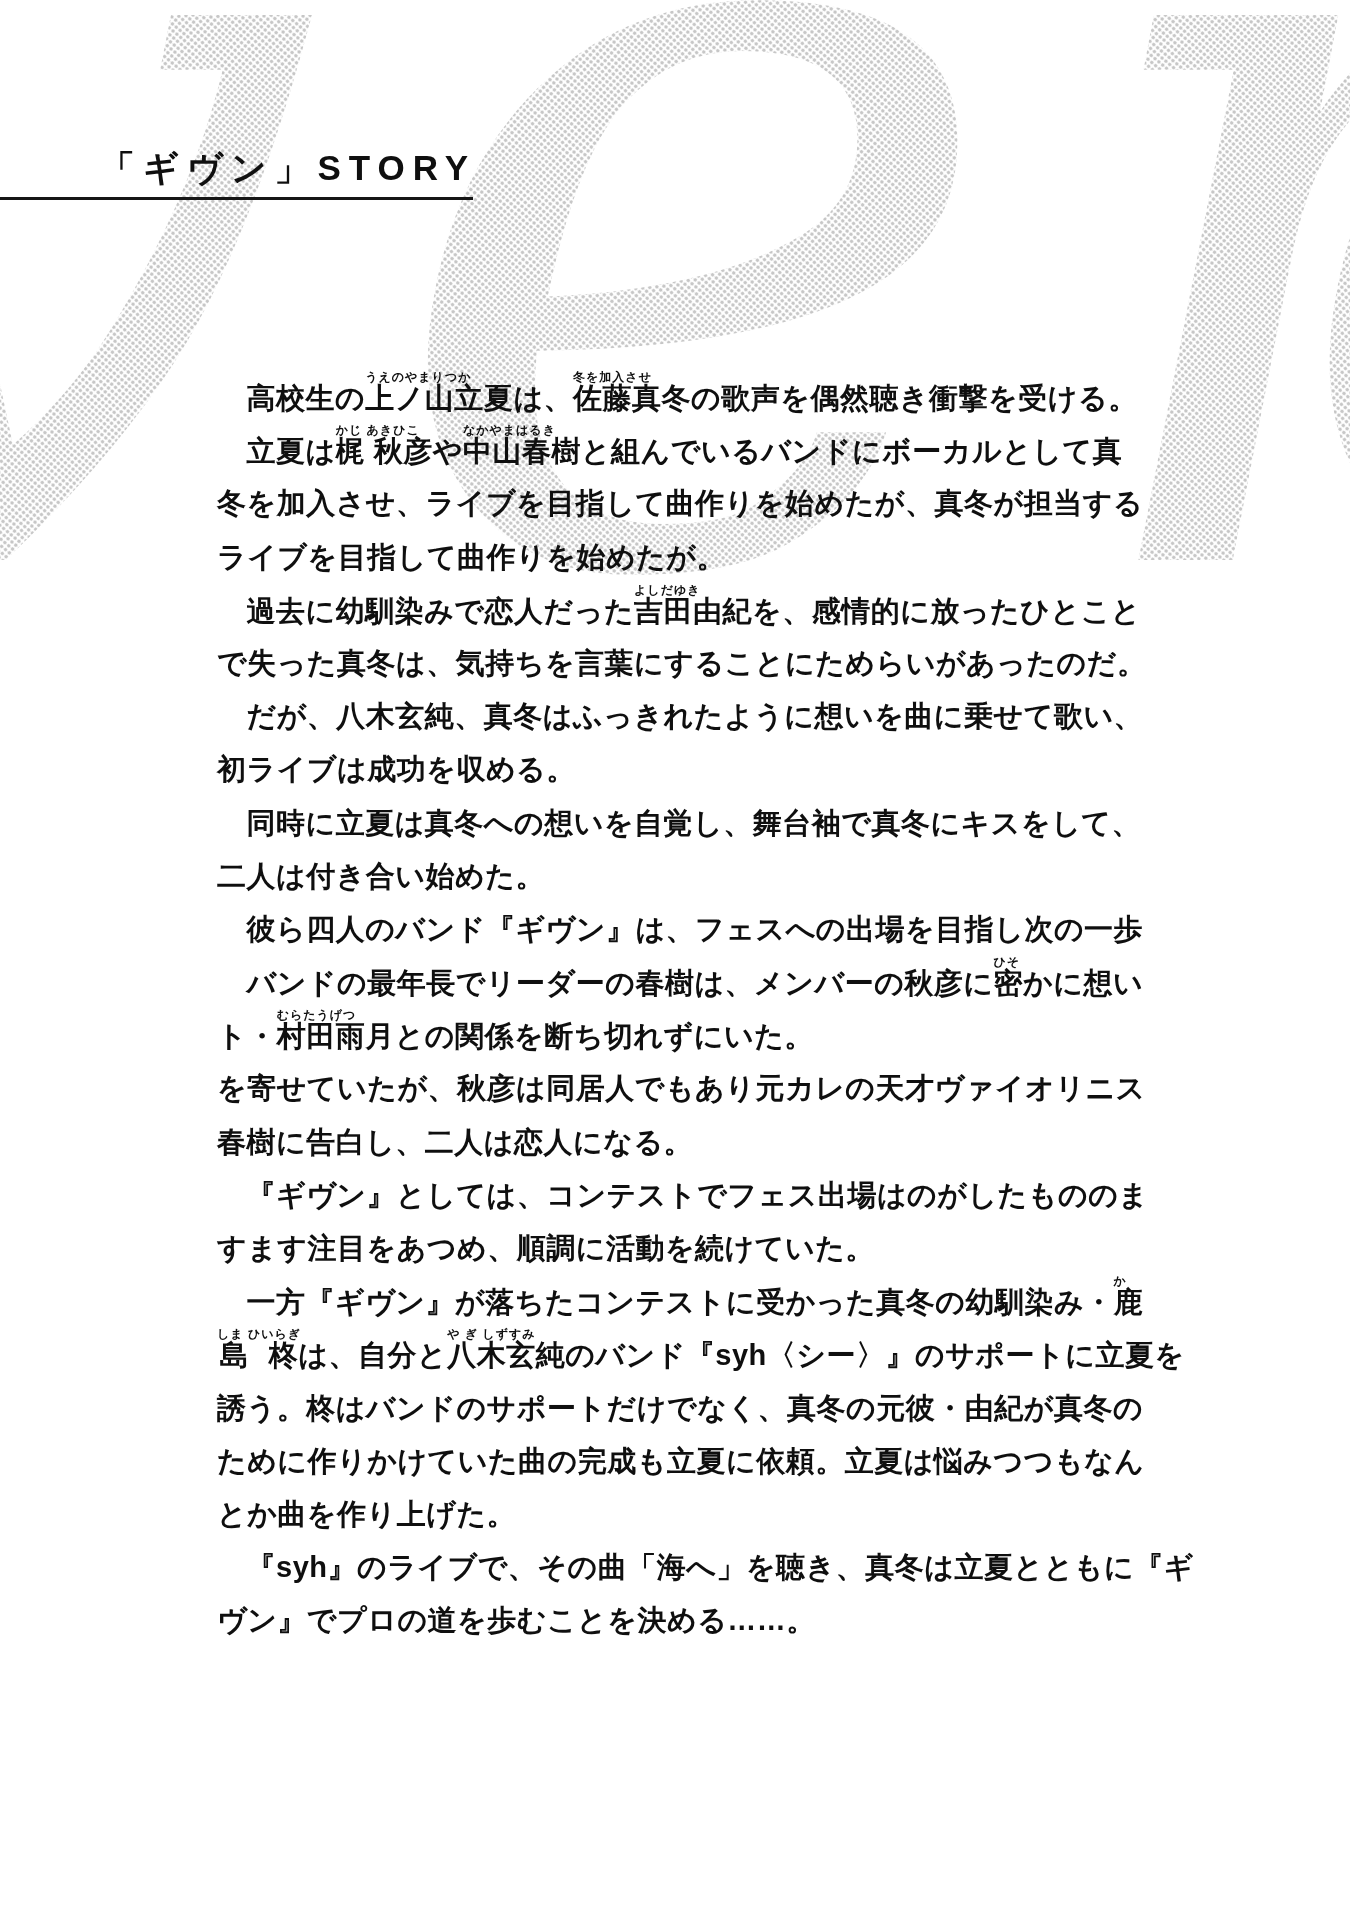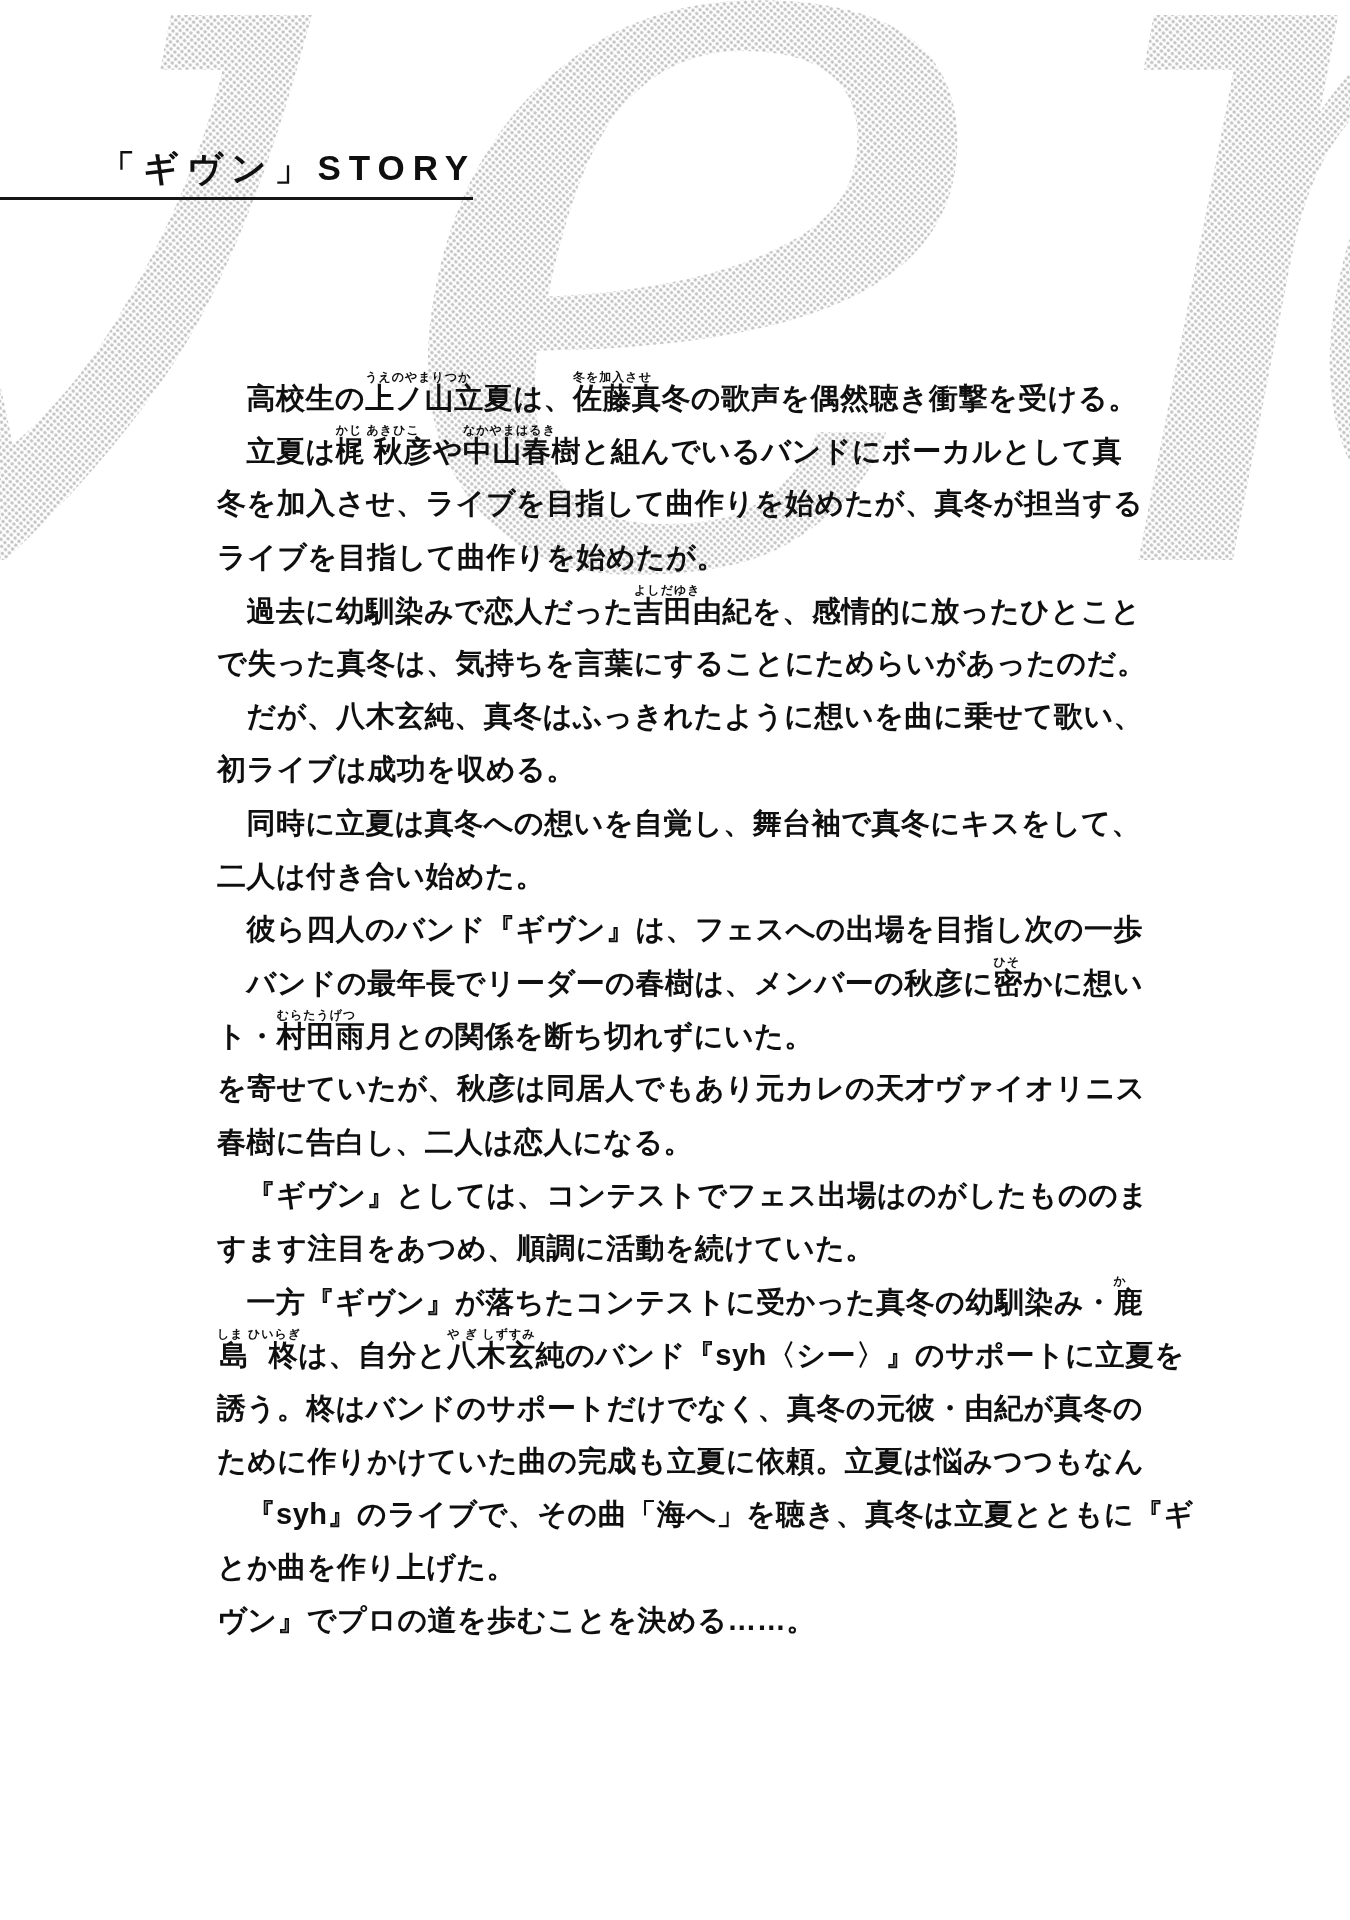--- a/index.html
+++ b/index.html
@@ -88,18 +88,18 @@
       <div class="story-line">　バンドの最年長でリーダーの春樹は、メンバーの秋彦に<ruby>密<rt>ひそ</rt></ruby>かに想い</div>
       <div class="story-line">ト・<ruby>村田雨月<rt>むらたうげつ</rt></ruby>との関係を断ち切れずにいた。</div>
       <div class="story-line">を寄せていたが、秋彦は同居人でもあり元カレの天才ヴァイオリニス</div>
       <div class="story-line">春樹に告白し、二人は恋人になる。</div>
       <div class="story-line">　『ギヴン』としては、コンテストでフェス出場はのがしたもののま</div>
       <div class="story-line">すます注目をあつめ、順調に活動を続けていた。</div>
       <div class="story-line">　一方『ギヴン』が落ちたコンテストに受かった真冬の幼馴染み・<ruby>鹿<rt>か</rt></ruby></div>
       <div class="story-line"><ruby>島 柊<rt>しま ひいらぎ</rt></ruby>は、自分と<ruby>八木玄純<rt>や ぎ しずすみ</rt></ruby>のバンド『syh〈シー〉』のサポートに立夏を</div>
       <div class="story-line">誘う。柊はバンドのサポートだけでなく、真冬の元彼・由紀が真冬の</div>
       <div class="story-line">ために作りかけていた曲の完成も立夏に依頼。立夏は悩みつつもなん</div>
+      <div class="story-line">とか曲を作り上げた。</div>
       <div class="story-line">　『syh』のライブで、その曲「海へ」を聴き、真冬は立夏とともに『ギ</div>
-      <div class="story-line">とか曲を作り上げた。</div>
       <div class="story-line">ヴン』でプロの道を歩むことを決める……。</div>
     </div>
 
 </div>
 
 </body></html>

